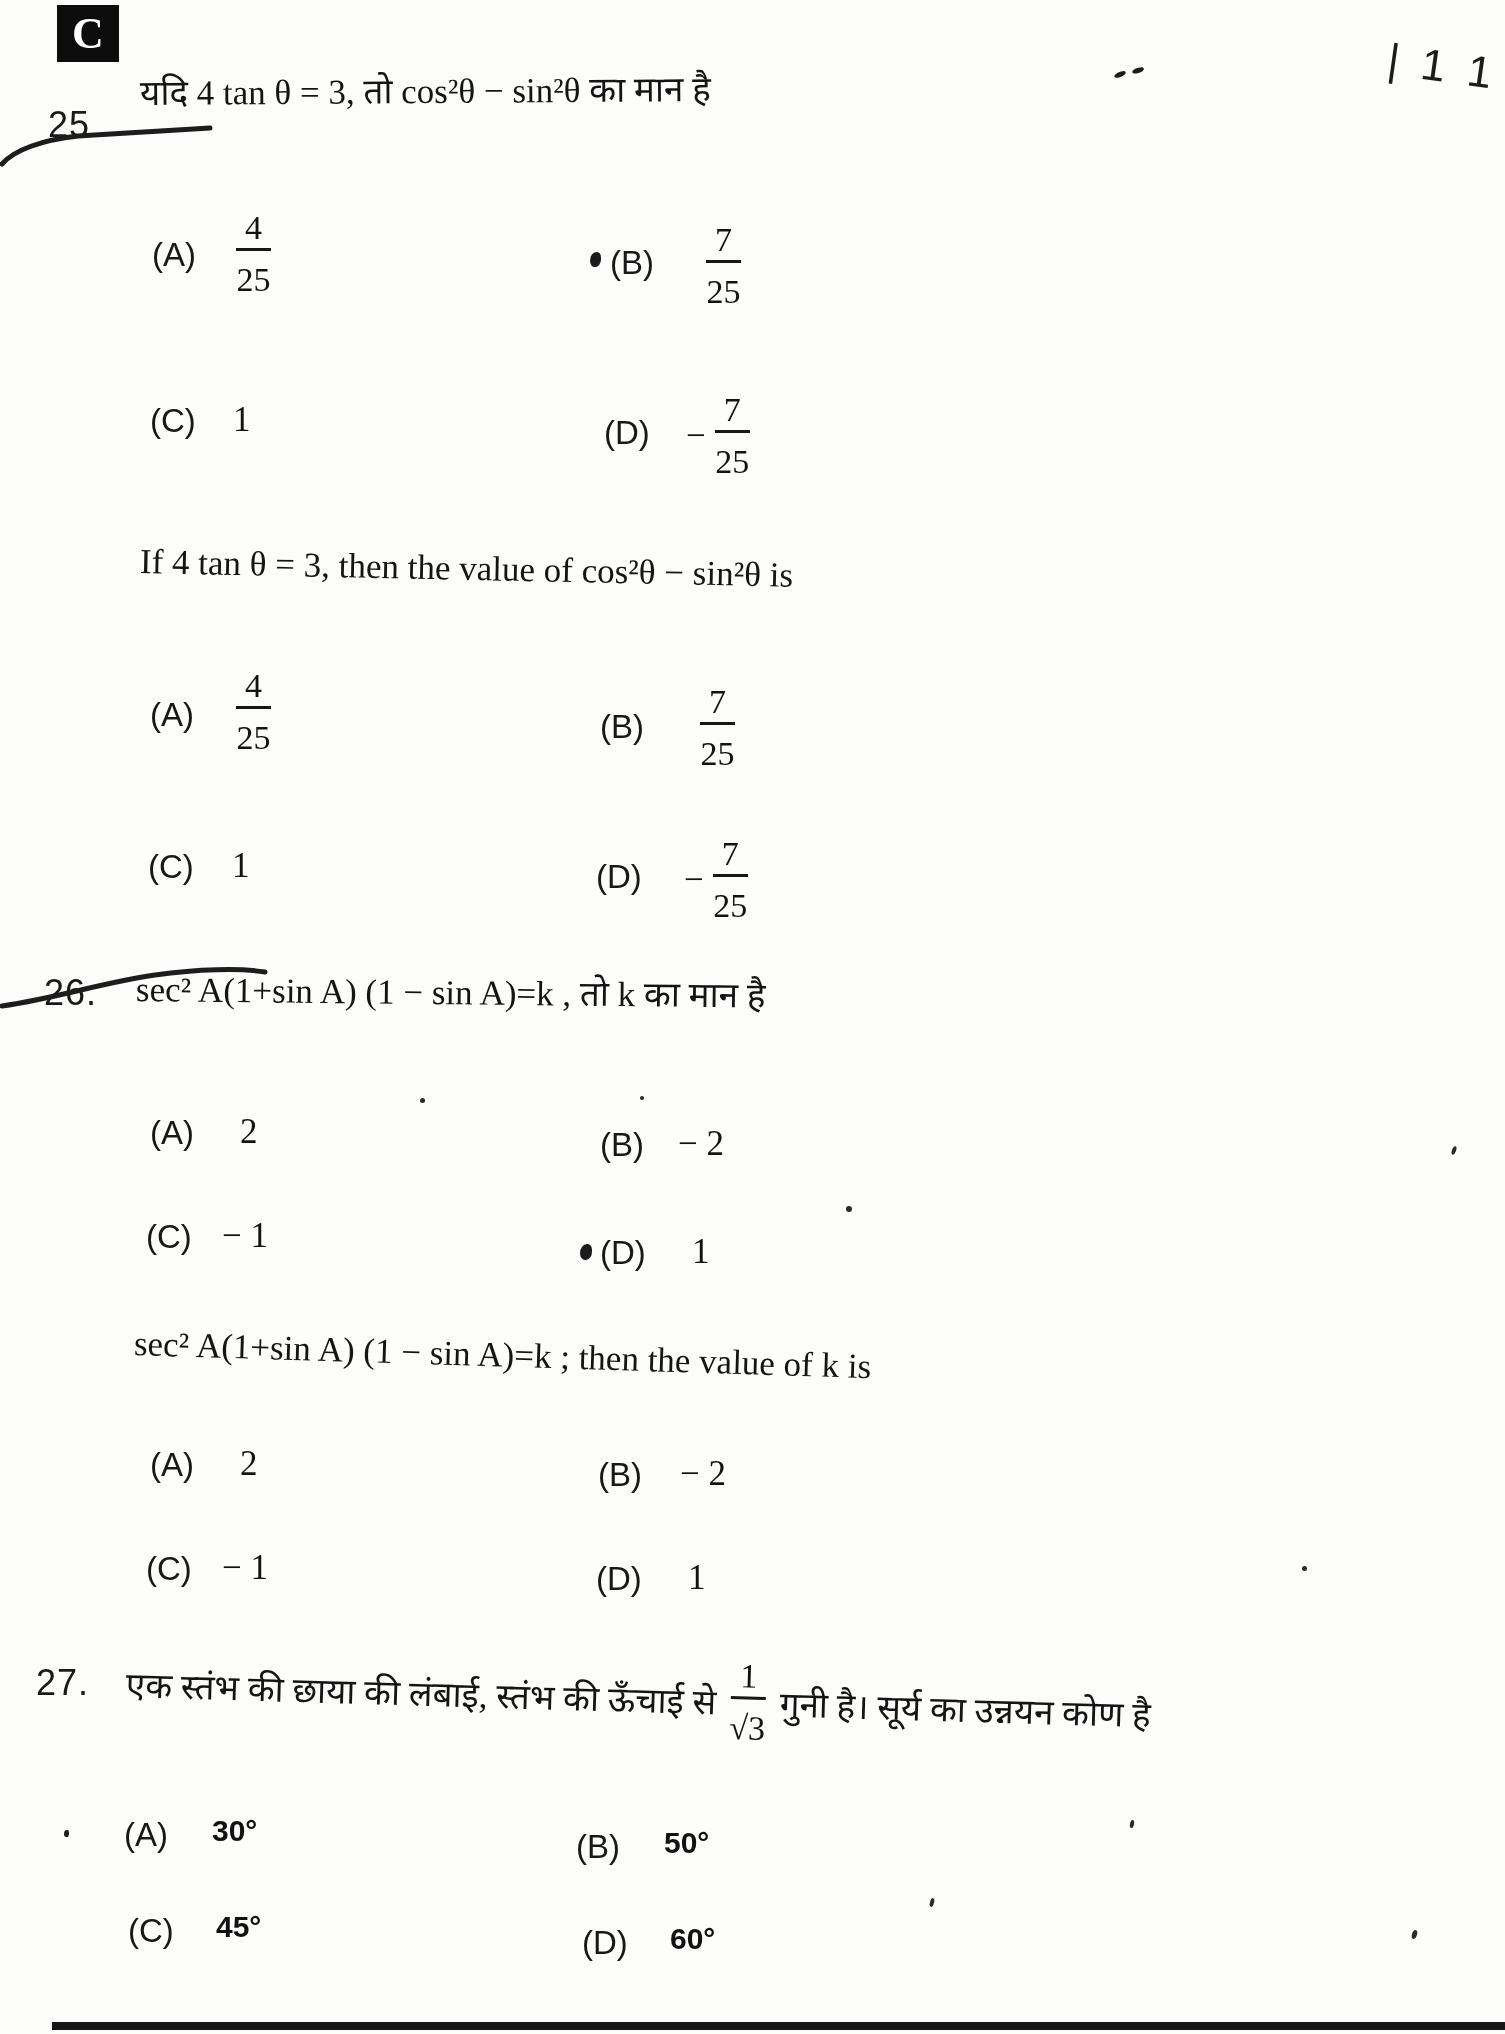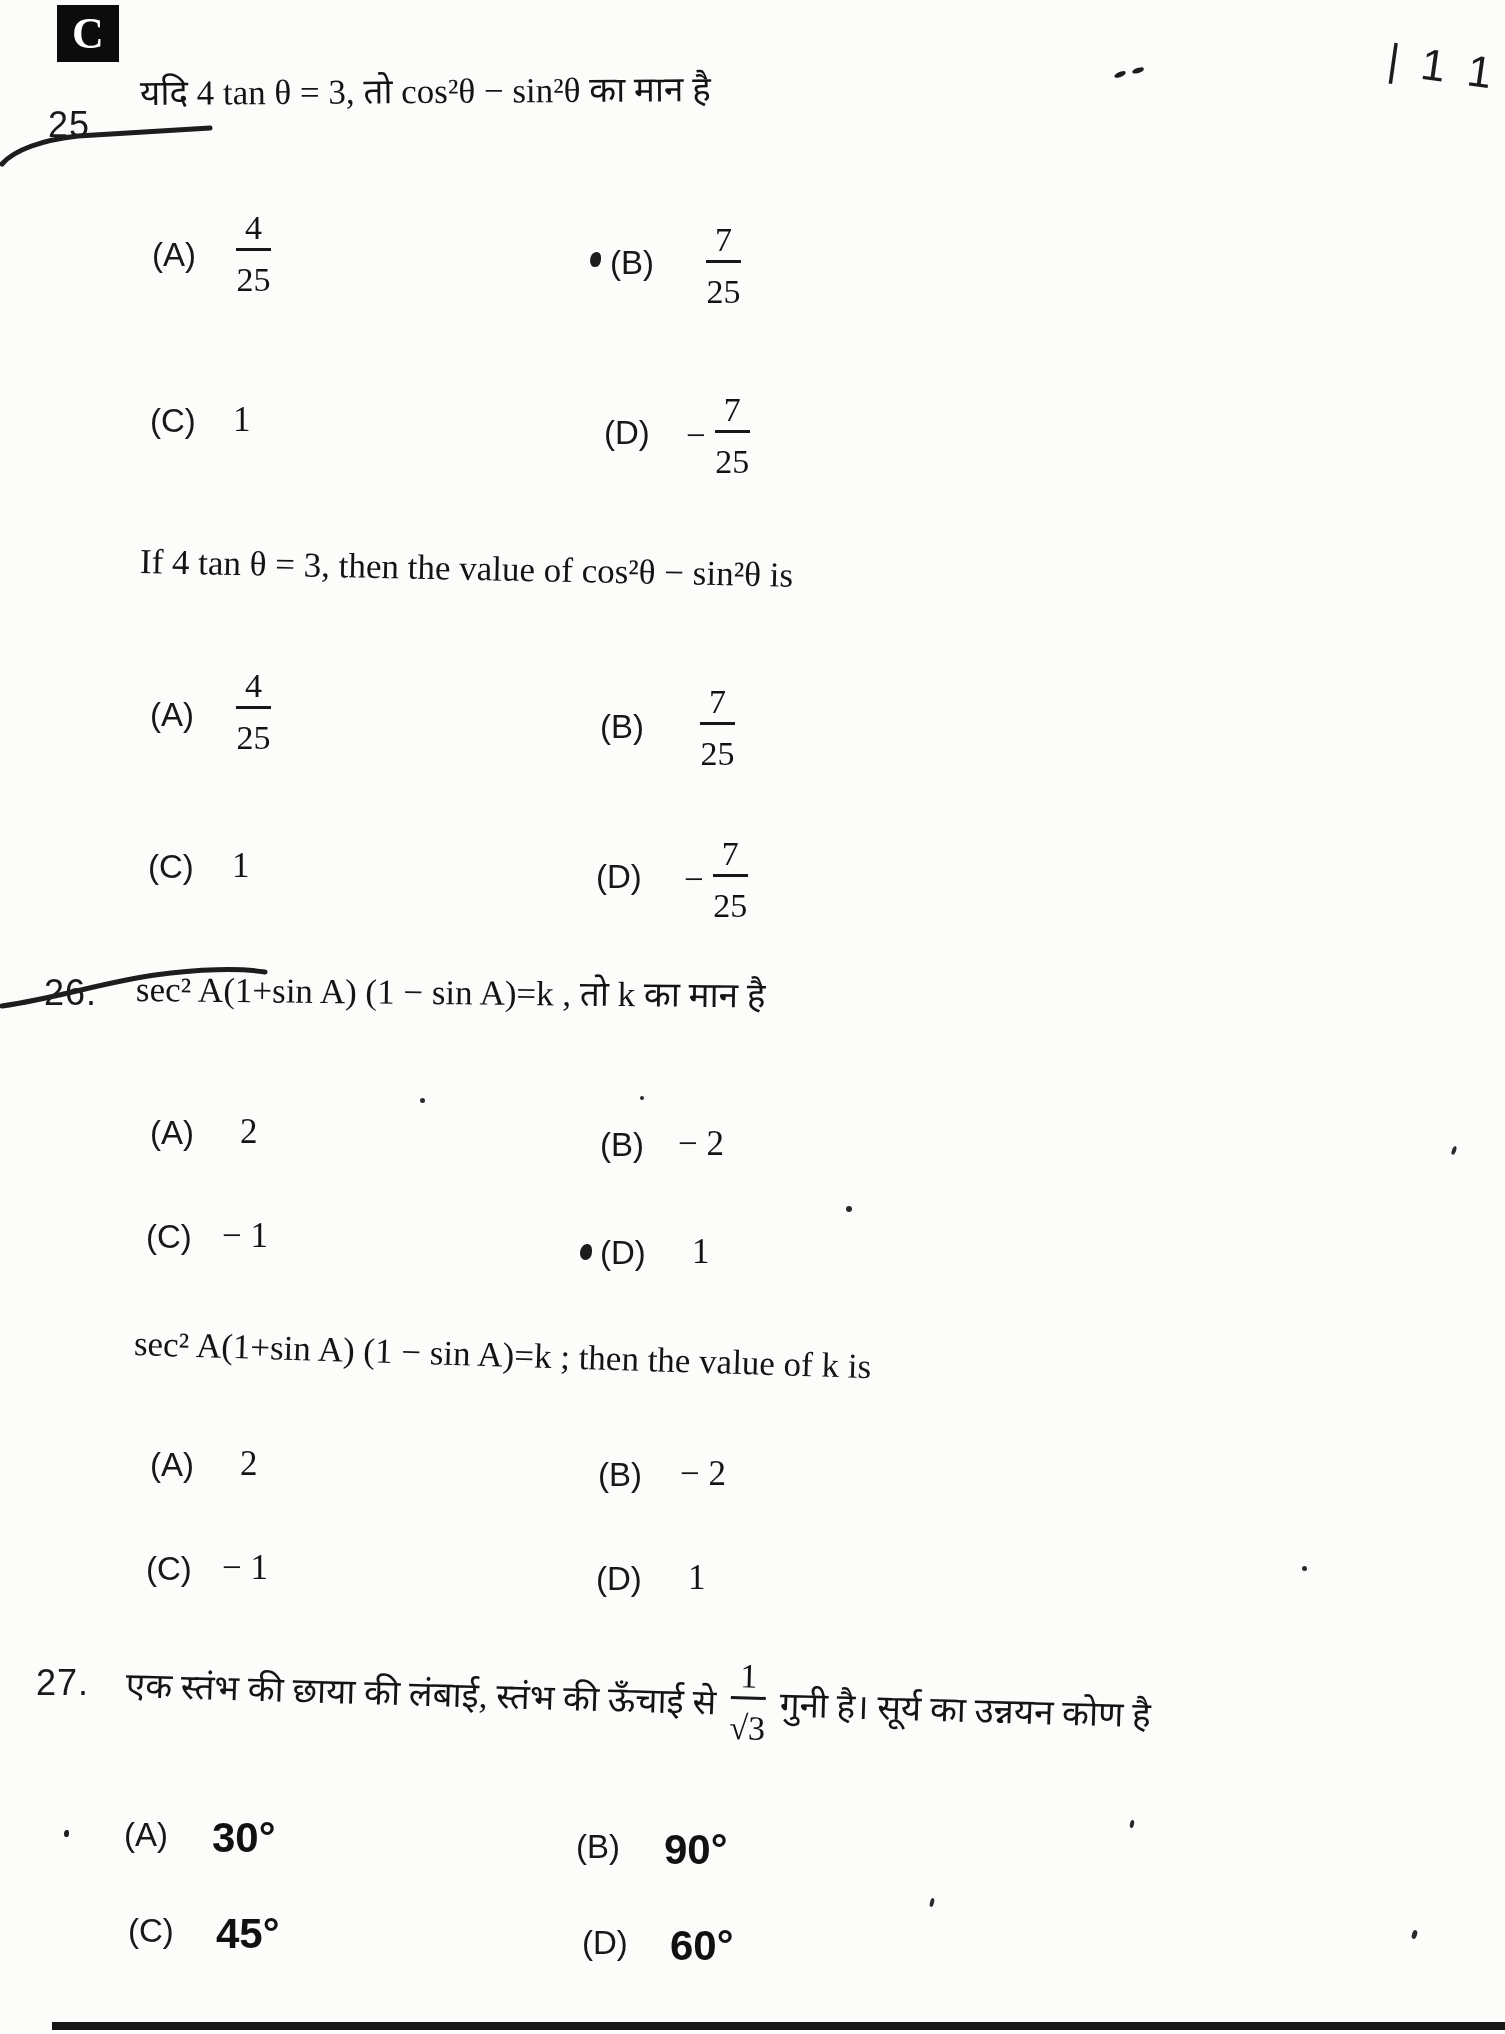--- a/index.html
+++ b/index.html
@@ -12,21 +12,21 @@
   .sans{font-family:"Liberation Sans","DejaVu Sans",sans-serif;}
   .badge{
     width:62px;height:57px;background:#0c0c0c;color:#fff;
     display:flex;align-items:center;justify-content:center;
     font-size:44px;font-weight:700;
   }
   .qnum{font-size:36px;color:#191919;letter-spacing:1px;}
   .qtext{font-size:35px;color:#141414;transform-origin:left center;}
   .optlabel{font-size:33px;color:#181818;}
   .optval{font-size:35px;color:#131313;}
-  .deg{font-weight:700;font-size:42px;color:#111;}
+  .deg{font-weight:700;font-size:30px;color:#111;}
   .frac{
     display:inline-flex;flex-direction:column;align-items:center;
     font-size:34px;color:#121212;
     font-family:"Liberation Serif","DejaVu Serif",serif;
   }
   .fnum{display:block;padding:0 9px 2px;border-bottom:3px solid #171717;line-height:1.05;}
   .fden{display:block;padding-top:11px;line-height:1.05;}
   .valrow{display:inline-flex;align-items:center;gap:9px;font-size:35px;color:#131313;}
   .penline{stroke:#1d1d1d;stroke-width:5;fill:none;stroke-linecap:round;}
   .pen-dot{position:absolute;background:#1c1c1c;border-radius:62% 38% 55% 45%;}
@@ -157,21 +157,21 @@
         <span class="fden">√3</span>
       </span>
       <span class="qtext">गुनी है। सूर्य का उन्नयन कोण है</span>
     </div>
 
     <div class="pen-dot" style="left:64px;top:1830px;width:5px;height:7px;"></div>
     <div class="abs optlabel sans" style="left:124px;top:1816px;">(A)</div>
     <div class="abs deg sans" style="left:212px;top:1814px;">30°</div>
 
     <div class="abs optlabel sans" style="left:576px;top:1828px;">(B)</div>
-    <div class="abs deg sans" style="left:664px;top:1826px;">90°</div>
+    <div class="abs deg sans" style="left:664px;top:1826px;">50°</div>
 
     <div class="abs optlabel sans" style="left:128px;top:1912px;">(C)</div>
     <div class="abs deg sans" style="left:216px;top:1910px;">45°</div>
 
     <div class="abs optlabel sans" style="left:582px;top:1924px;">(D)</div>
     <div class="abs deg sans" style="left:670px;top:1922px;">60°</div>
   </div>
 
   <div class="speck" style="left:420px;top:1098px;width:5px;height:5px;"></div>
   <div class="speck" style="left:640px;top:1096px;width:4px;height:4px;"></div>

